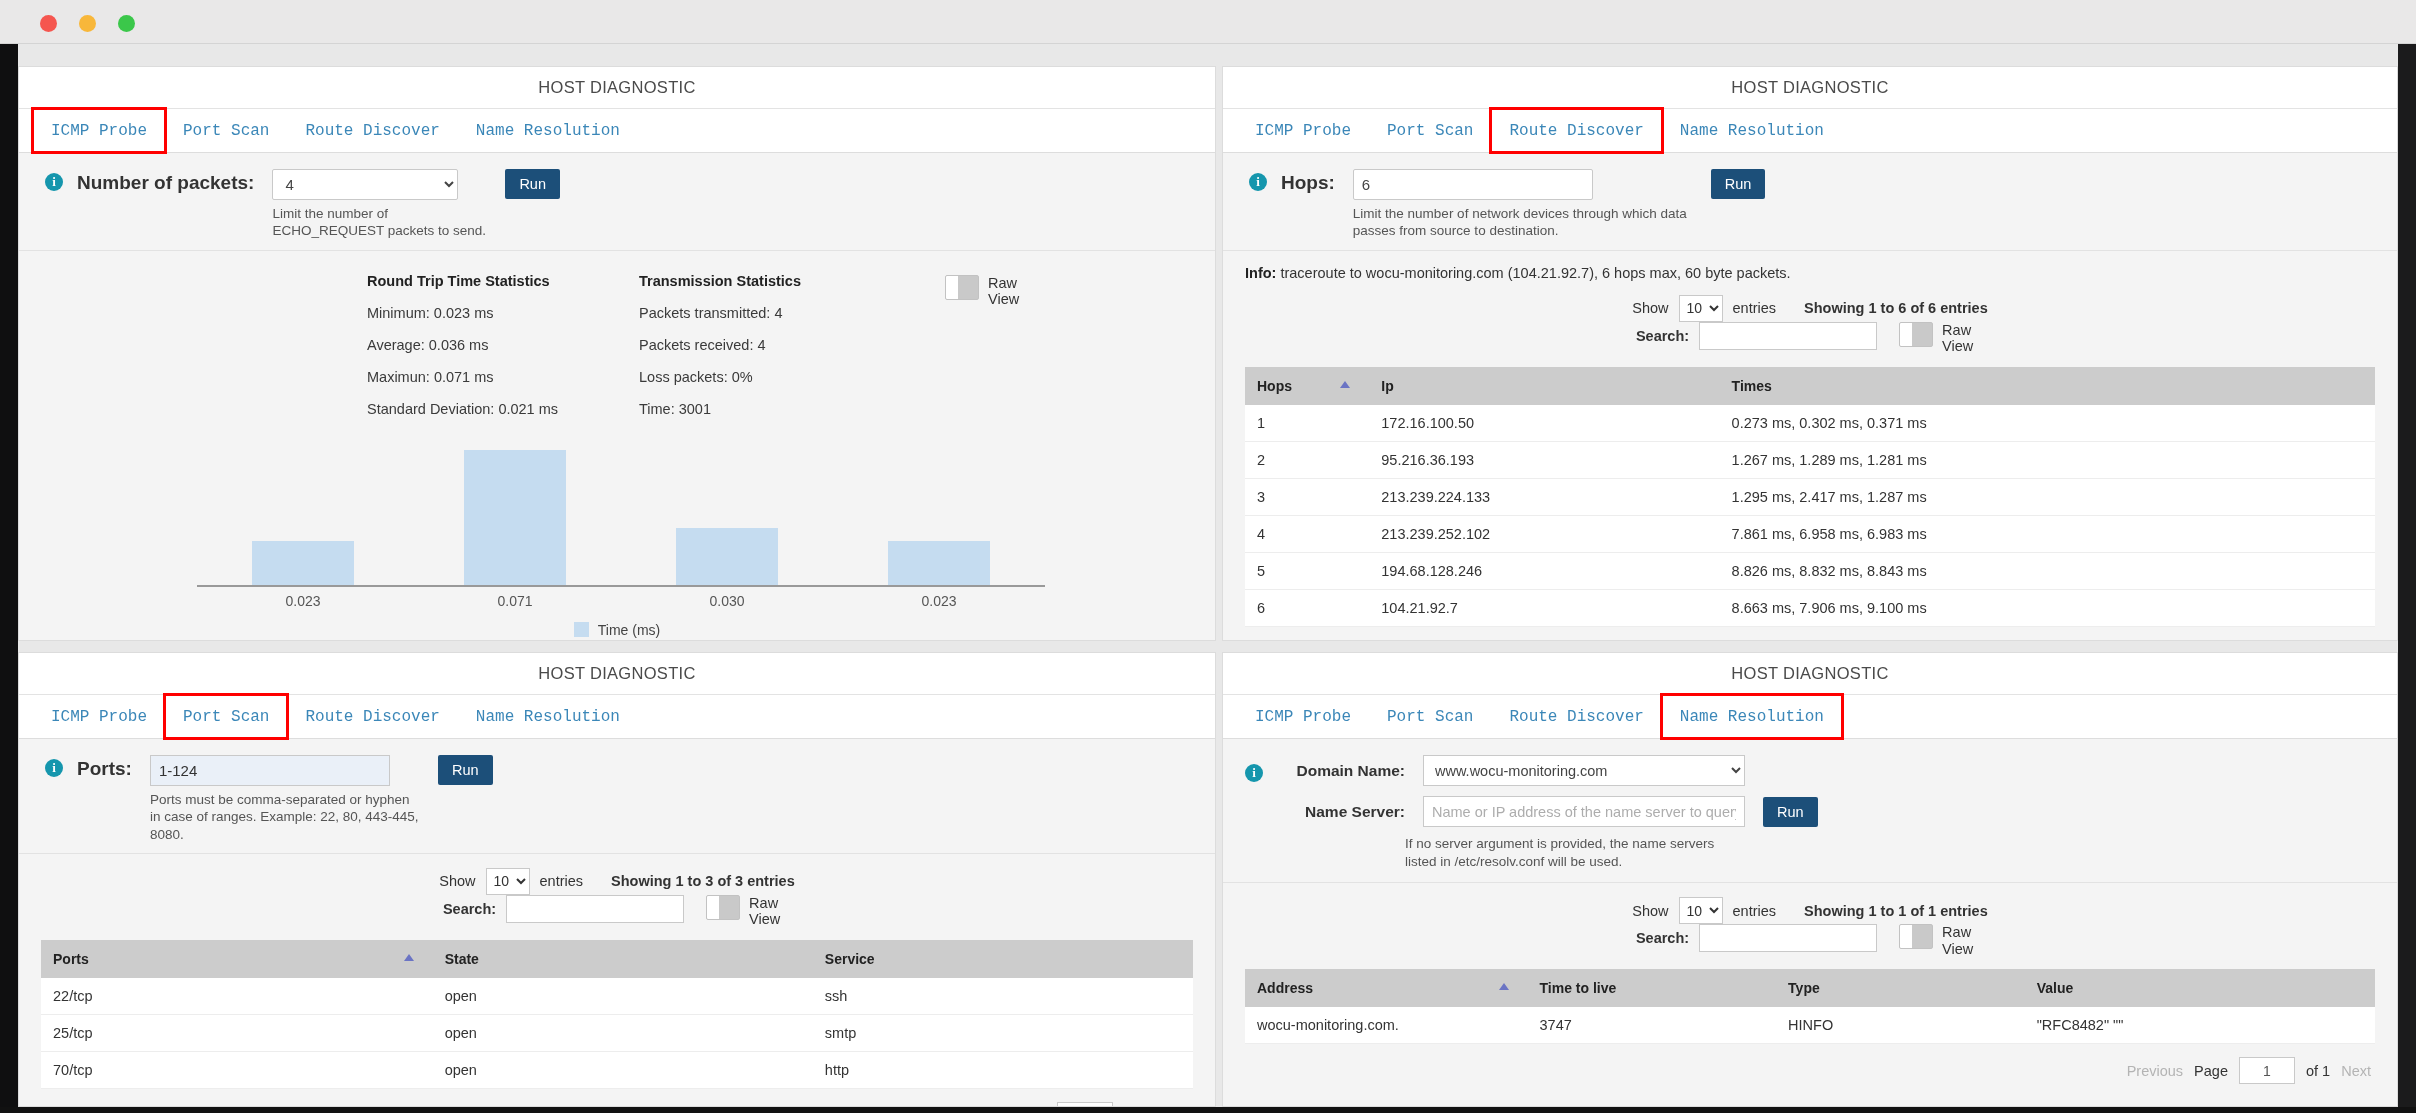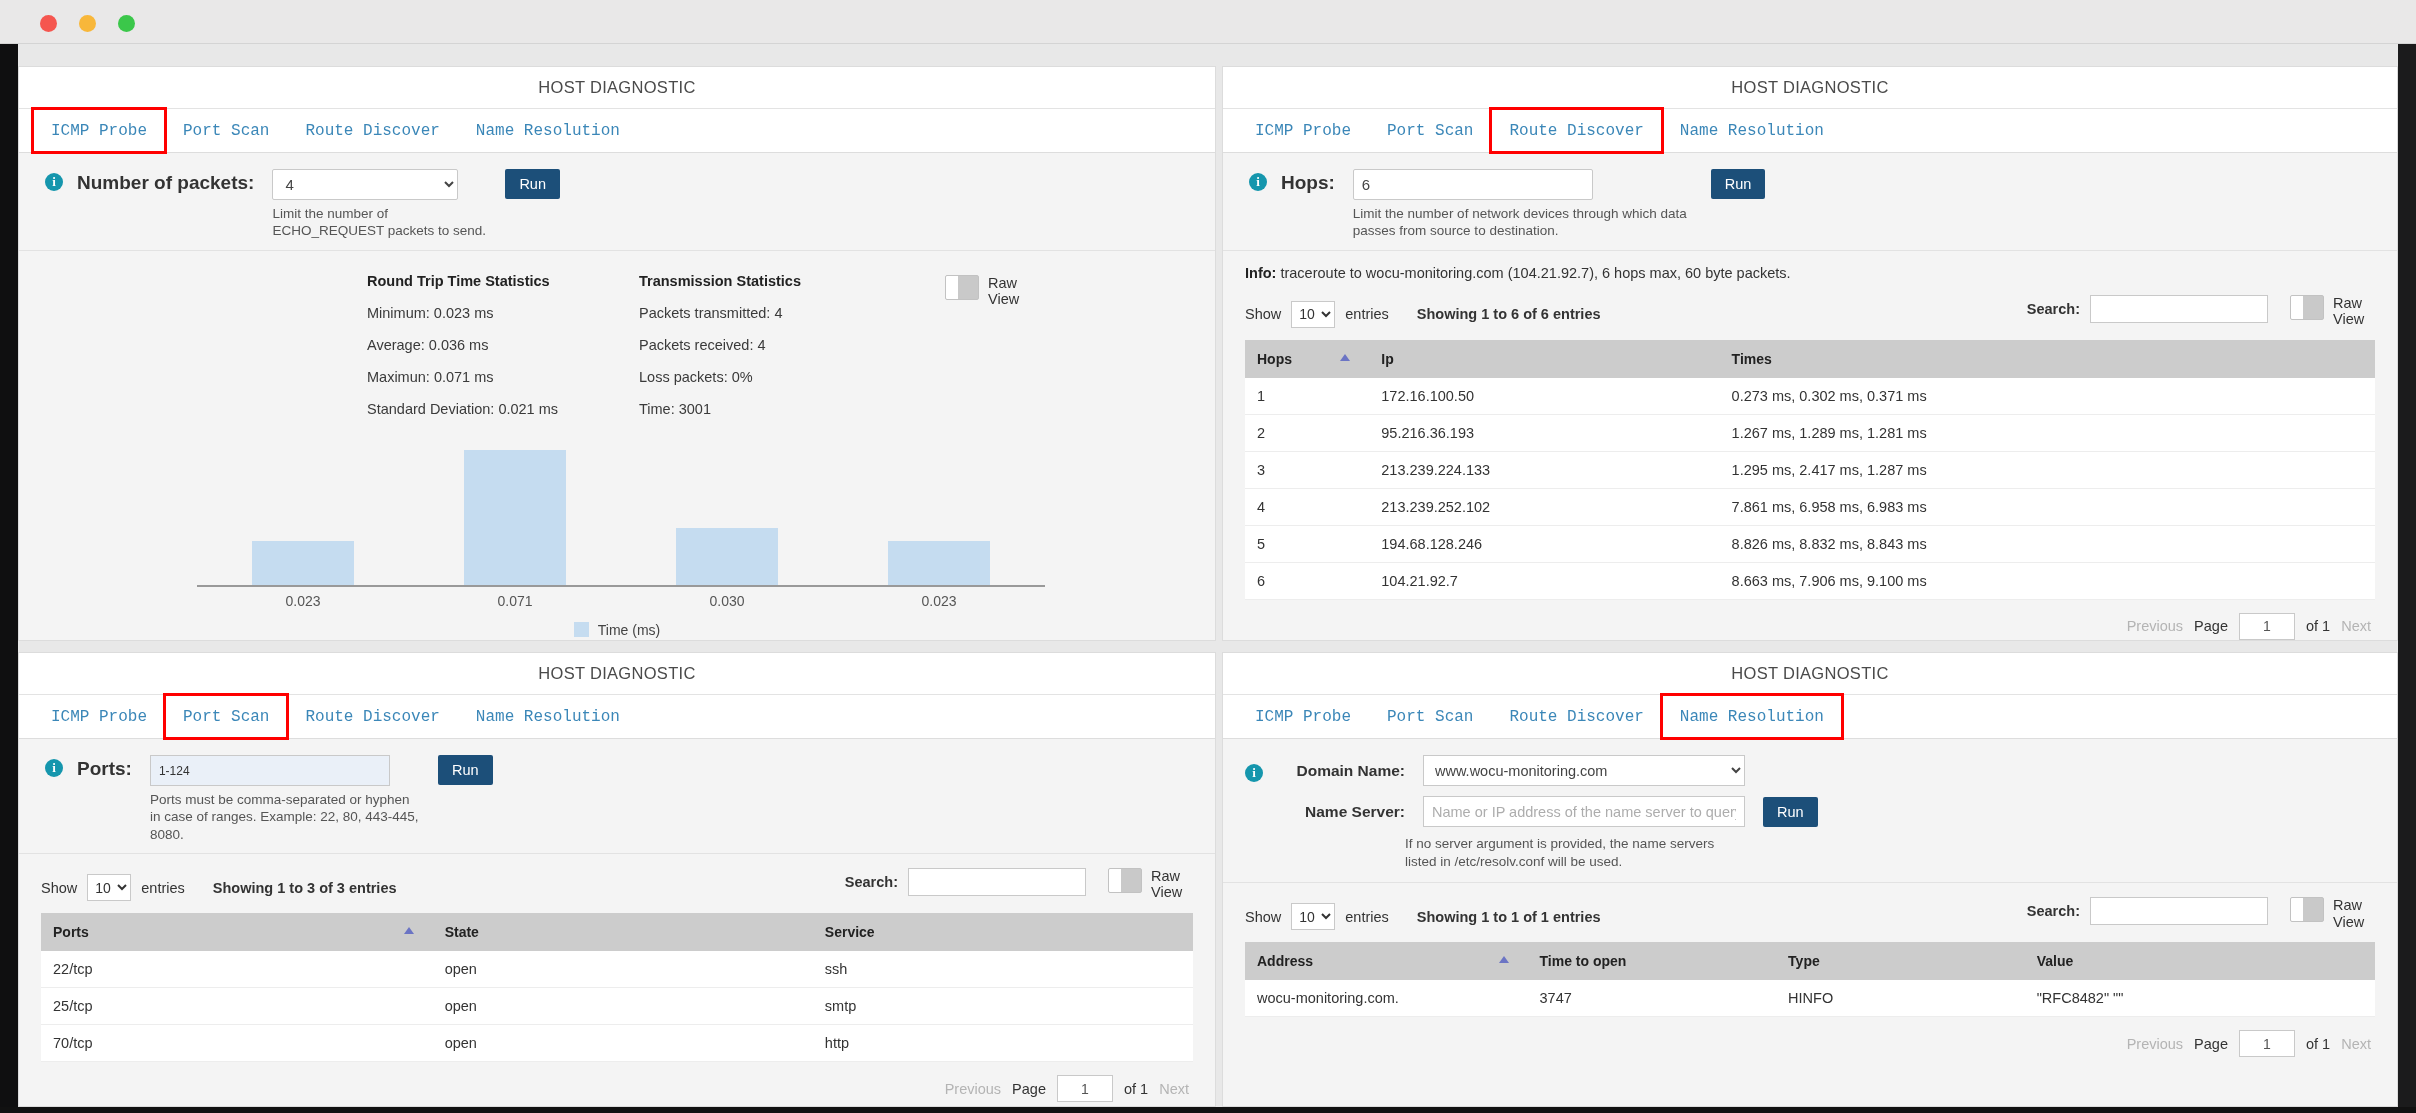--- a/index.html
+++ b/index.html
@@ -168,22 +168,23 @@
   .chart-legend {
     display: flex; align-items: center; justify-content: center;
     gap: 9px; margin-top: 13px;
   }
   .legend-swatch { width: 15px; height: 15px; background: #c5dcf0; }
   .legend-text { font-size: 14px; color: #444; }
 
   
   .dt-body { padding: 14px 22px 0 22px; }
   .dt-topbar {
-    display: flex; align-items: flex-end; justify-content: space-between;
+    display: flex; align-items: center; justify-content: space-between;
     margin-bottom: 12px;
+    flex-direction: column;
   }
   .dt-left { display: flex; align-items: center; gap: 10px; }
   .dt-show-label, .dt-entries-label { font-size: 14.5px; color: #333; }
   select.dt-len {
     font-size: 14px; height: 27px; padding: 1px 3px;
     border: 1px solid #c9c9c9; background: #fff; color: #333;
     font-family: "Liberation Sans", sans-serif;
   }
   .dt-info { font-size: 14.5px; color: #333; font-weight: bold; margin-left: 18px; }
   .dt-right { display: flex; align-items: flex-start; gap: 22px; }
@@ -253,21 +254,21 @@
   }
   input.q4-input::placeholder { color: #adadad; }
   .q4-hint {
     font-size: 13.5px; color: #555; line-height: 1.3;
     margin-left: 182px; max-width: 330px; margin-top: -2px;
   }
 
   .ports-input {
     width: 240px; height: 31px;
     border: 1px solid #c9c9c9; background: #eaf0f8;
-    font-family: "Liberation Sans", sans-serif; font-size: 12px; color: #333;
+    font-family: "Liberation Sans", sans-serif; font-size: 15px; color: #333;
     padding: 2px 8px;
   }
 </style>
 </head>
 <body>
 
 <div id="desktop-left"></div>
 <div id="desktop-right"></div>
 <div id="desktop-bottom"></div>
 
@@ -605,21 +606,21 @@
     <table class="dt">
       <colgroup>
           <col style="width:25%">
           <col style="width:22%">
           <col style="width:22%">
           <col style="width:31%">
         </colgroup>
       <thead>
         <tr>
           <th><span>Address</span><span class="sort-caret" style="float:right;margin-top:3px;"></span></th>
-          <th>Time to open</th>
+          <th>Time to live</th>
           <th>Type</th>
           <th>Value</th>
         </tr>
       </thead>
       <tbody id="q4-tbody">
           <tr>
             <td title="wocu-monitoring.com.">wocu-monitoring.com.</td>
             <td title="3747">3747</td>
             <td title="HINFO">HINFO</td>
             <td title="&quot;RFC8482&quot; &quot;&quot;">"RFC8482" ""</td>

